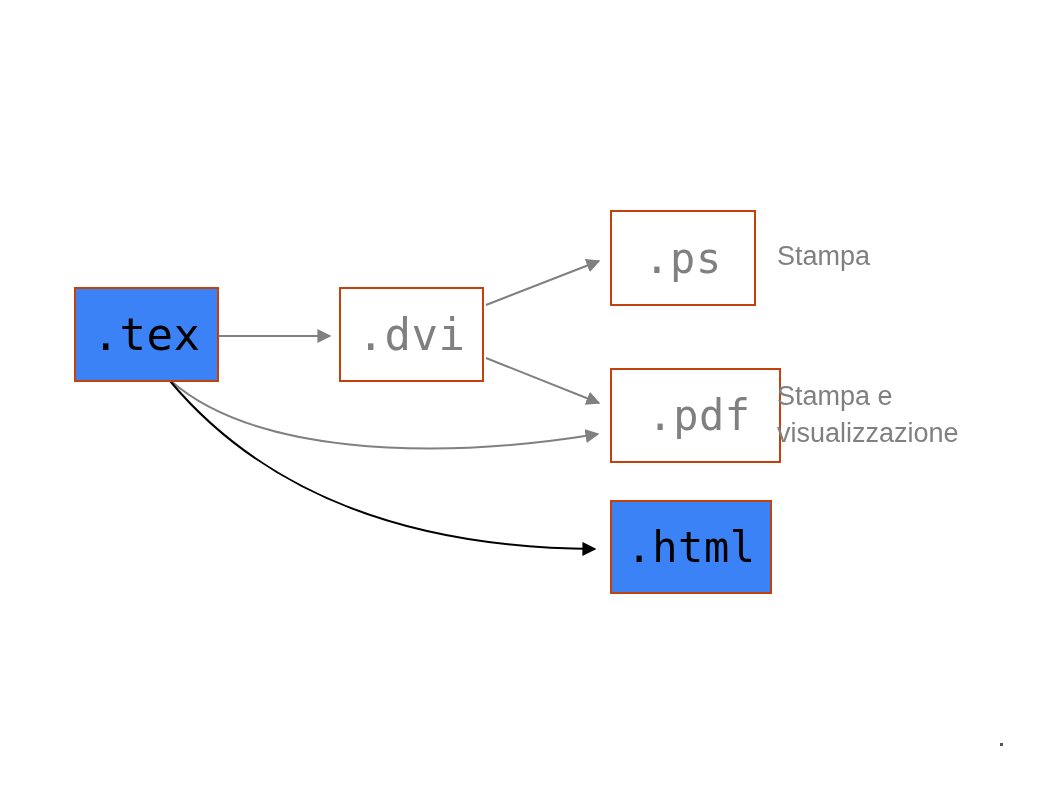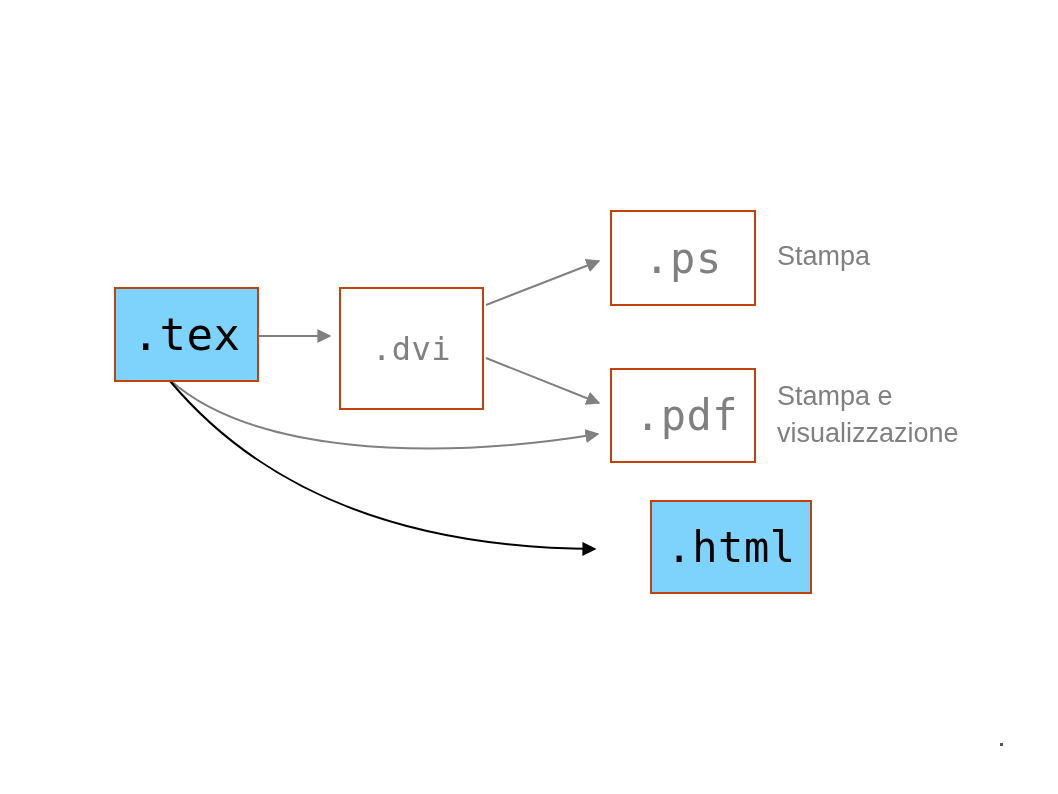--- a/index.html
+++ b/index.html
@@ -31,39 +31,39 @@
     box-sizing: border-box;
     border: 2px solid #c2410c;
     display: flex;
     align-items: center;
     justify-content: center;
     font-family: "DejaVu Sans Mono", "Liberation Mono", monospace;
     letter-spacing: 0.5px;
     white-space: nowrap;
     z-index: 3;
   }
-  .node.fill-lavender { background: #7dd3fc; margin-left: 40px; }
+  .node.fill-lavender { background: #3b82f6; }
   .node.fill-white    { background: #ffffff; }
   .node.text-black    { color: #000000; }
   .node.text-gray     { color: #808080; }
 
   .node-tex {
     left: 74px; top: 287px; width: 145px; height: 95px;
     font-size: 44px;
   }
   .node-dvi {
-    left: 339px; top: 287px; width: 145px; height: 123px;
-    font-size: 32px;
+    left: 339px; top: 287px; width: 145px; height: 95px;
+    font-size: 44px;
   }
   .node-ps {
     left: 610px; top: 210px; width: 146px; height: 96px;
     font-size: 42px;
   }
   .node-pdf {
-    left: 610px; top: 368px; width: 146px; height: 95px;
+    left: 610px; top: 368px; width: 171px; height: 95px;
     font-size: 42px;
     padding-left: 7px;
   }
   .node-html {
     left: 610px; top: 500px; width: 162px; height: 94px;
     font-size: 42px;
   }
 
   .side-label {
     position: absolute;

